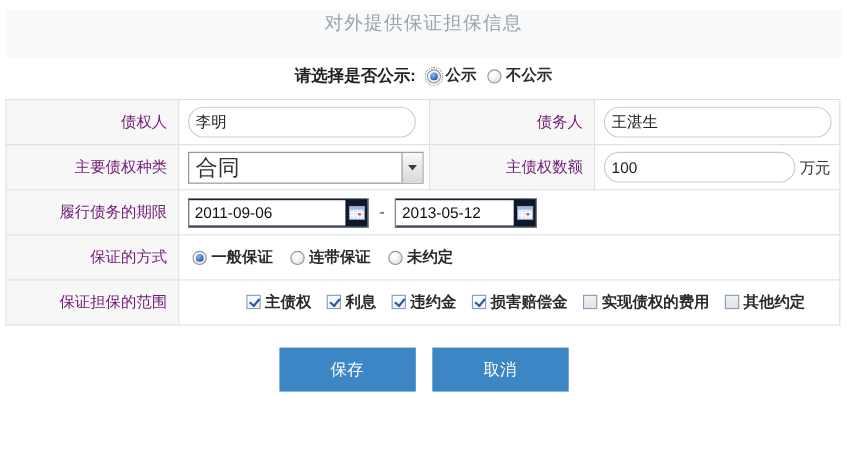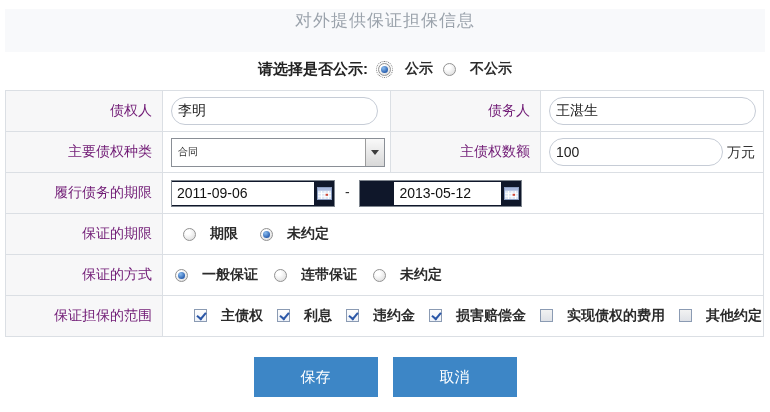--- a/index.html
+++ b/index.html
@@ -5,21 +5,21 @@
   * { box-sizing: border-box; margin: 0; padding: 0; }
   html,body { width: 770px; height: 412px; background: #ffffff;
     font-family: "Liberation Sans", "DejaVu Sans", sans-serif; color: #333; }
 
   .titlebar { margin: 9px 5px 0 5px; height: 43px; background: #f8f9fb;
     display: flex; align-items: flex-start; justify-content: center; }
   .titlebar .title { font-size: 17px; color: #9ba3ac; letter-spacing: 1px; }
 
   .publicity { height: 34px; display: flex; align-items: center; justify-content: center; gap: 10px; }
   .publicity .plabel { font-weight: bold; font-size: 15px; color: #222; }
-  .opt { display: inline-flex; align-items: center; gap: 14px; cursor: default; }
+  .opt { display: inline-flex; align-items: center; gap: 4px; cursor: default; }
   .opt .olabel { font-weight: bold; font-size: 14px; color: #2b2b2b; }
 
   
   .radio { width: 13px; height: 13px; border-radius: 50%; border: 1px solid #939393;
     background: radial-gradient(circle at 35% 30%, #ffffff 20%, #dcdcdc 90%);
     display: inline-block; position: relative; flex: 0 0 auto; }
   .radio.checked::after { content: ""; position: absolute; left: 2px; top: 2px;
     width: 7px; height: 7px; border-radius: 50%;
     background: radial-gradient(circle at 35% 30%, #7fb2e8 10%, #1f55a8 80%); }
   .radio.focused { outline: 1px dotted #777; outline-offset: 1px; }
@@ -38,31 +38,31 @@
   td.lbl { background: #f7f7f8; text-align: right; padding-right: 10px; color: #701a75; }
   td.ctl { background: #ffffff; padding-left: 8px; }
 
   input.txt { height: 28px; width: 207px; border: 1px solid #c6ccd6; border-radius: 14px;
     padding: 0 6px; font-size: 14px; font-family: inherit; color: #222; outline: none; }
   input.amount { width: 174px; }
   .unit { font-size: 14px; margin-left: 4px; }
 
   .selectbox { display: inline-flex; width: 214px; height: 29px; border: 1px solid #8a8f96;
     background: #fff; align-items: center; justify-content: space-between; vertical-align: middle; }
-  .selectbox .sel-text { padding-left: 6px; font-size: 10px; }
+  .selectbox .sel-text { padding-left: 6px; font-size: 20px; }
   .arrowbtn { width: 19px; height: 27px; background: linear-gradient(#f9f9f9, #d8d8d8);
     border-left: 1px solid #9c9c9c; display: flex; align-items: center; justify-content: center; }
   .caret { width: 0; height: 0; border: 4px solid transparent; border-top: 5px solid #3c3c3c; margin-top: 5px; }
 
   .datebox { display: inline-flex; height: 27px; border: 1px solid #7e858e; background: #0f172a;
     align-items: center; vertical-align: middle; }
   .datebox input { border: 0; outline: none; height: 23px; padding: 0 5px; font-size: 14px;
     font-family: inherit; color: #111; }
   .datebox.first input { width: 142px; }
-  .datebox.second input { width: 107px; margin-left: 34px; }
+  .datebox.second input { width: 107px; }
   .calbtn { width: 20px; display: flex; align-items: center; justify-content: center; }
   .datesep { margin: 0 6px; font-size: 14px; }
 
   .radio-row { display: flex; align-items: center; gap: 22px; padding-left: 12px; }
   .scope-cell { text-align: center; }
   .scope-wrap { display: inline-flex; align-items: center; gap: 14px; padding-left: 22px; }
   .scope-wrap .olabel { font-weight: bold; }
 
   .btnrow { display: flex; justify-content: center; gap: 15px; margin-top: 20px; align-items: flex-end; }
   .btn { width: 124px; height: 40px; background: #3d86c6; color: #fff; border: 0;
@@ -138,35 +138,20 @@
             <rect x="0.5" y="0.5" width="14" height="12" fill="#dde6f4" stroke="#8a9cc0"></rect>
             <rect x="1" y="1" width="13" height="2.6" fill="#a9b9dd"></rect>
             <path d="M4.5 4 V12 M8 4 V12 M11.5 4 V12 M1 6.3 H14 M1 9.2 H14" stroke="#ffffff" stroke-width="1" fill="none"></path>
             <rect x="8.6" y="6.8" width="2.5" height="2" fill="#cf4a3a"></rect>
           </svg>
         </span>
       </span>
     </td>
   </tr>
   <tr>
-    <td class="lbl">保证的期限</td>
-    <td class="ctl" colspan="3">
-      <span class="radio-row">
-        <span class="opt">
-          <span class="radio"></span>
-          <span class="olabel">期限</span>
-        </span>
-        <span class="opt">
-          <span class="radio checked"></span>
-          <span class="olabel">未约定</span>
-        </span>
-      </span>
-    </td>
-  </tr>
-  <tr>
     <td class="lbl">保证的方式</td>
     <td class="ctl" colspan="3">
       <span class="radio-row" style="gap:16px; padding-left:4px;">
         <span class="opt">
           <span class="radio checked"></span>
           <span class="olabel">一般保证</span>
         </span>
         <span class="opt">
           <span class="radio"></span>
           <span class="olabel">连带保证</span>

